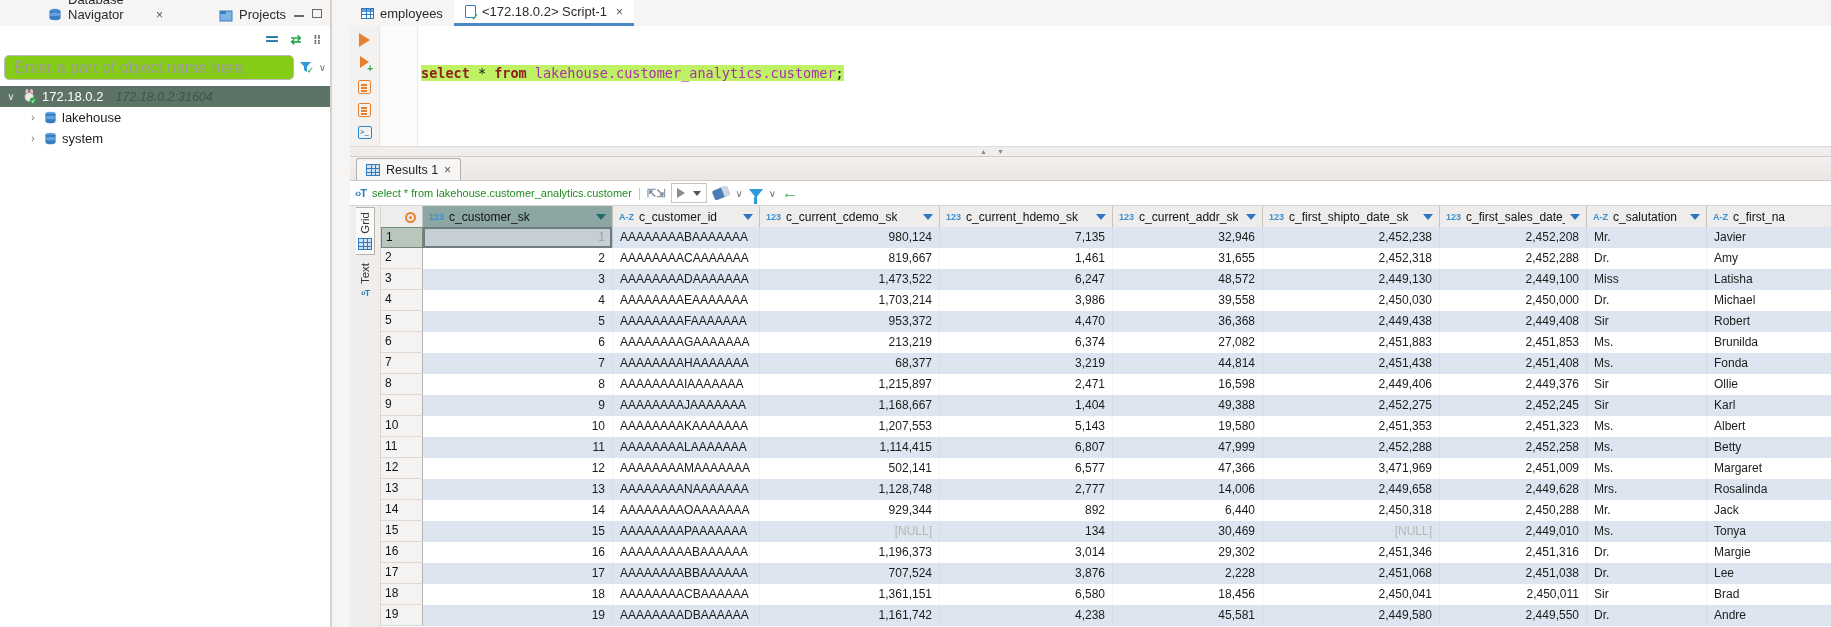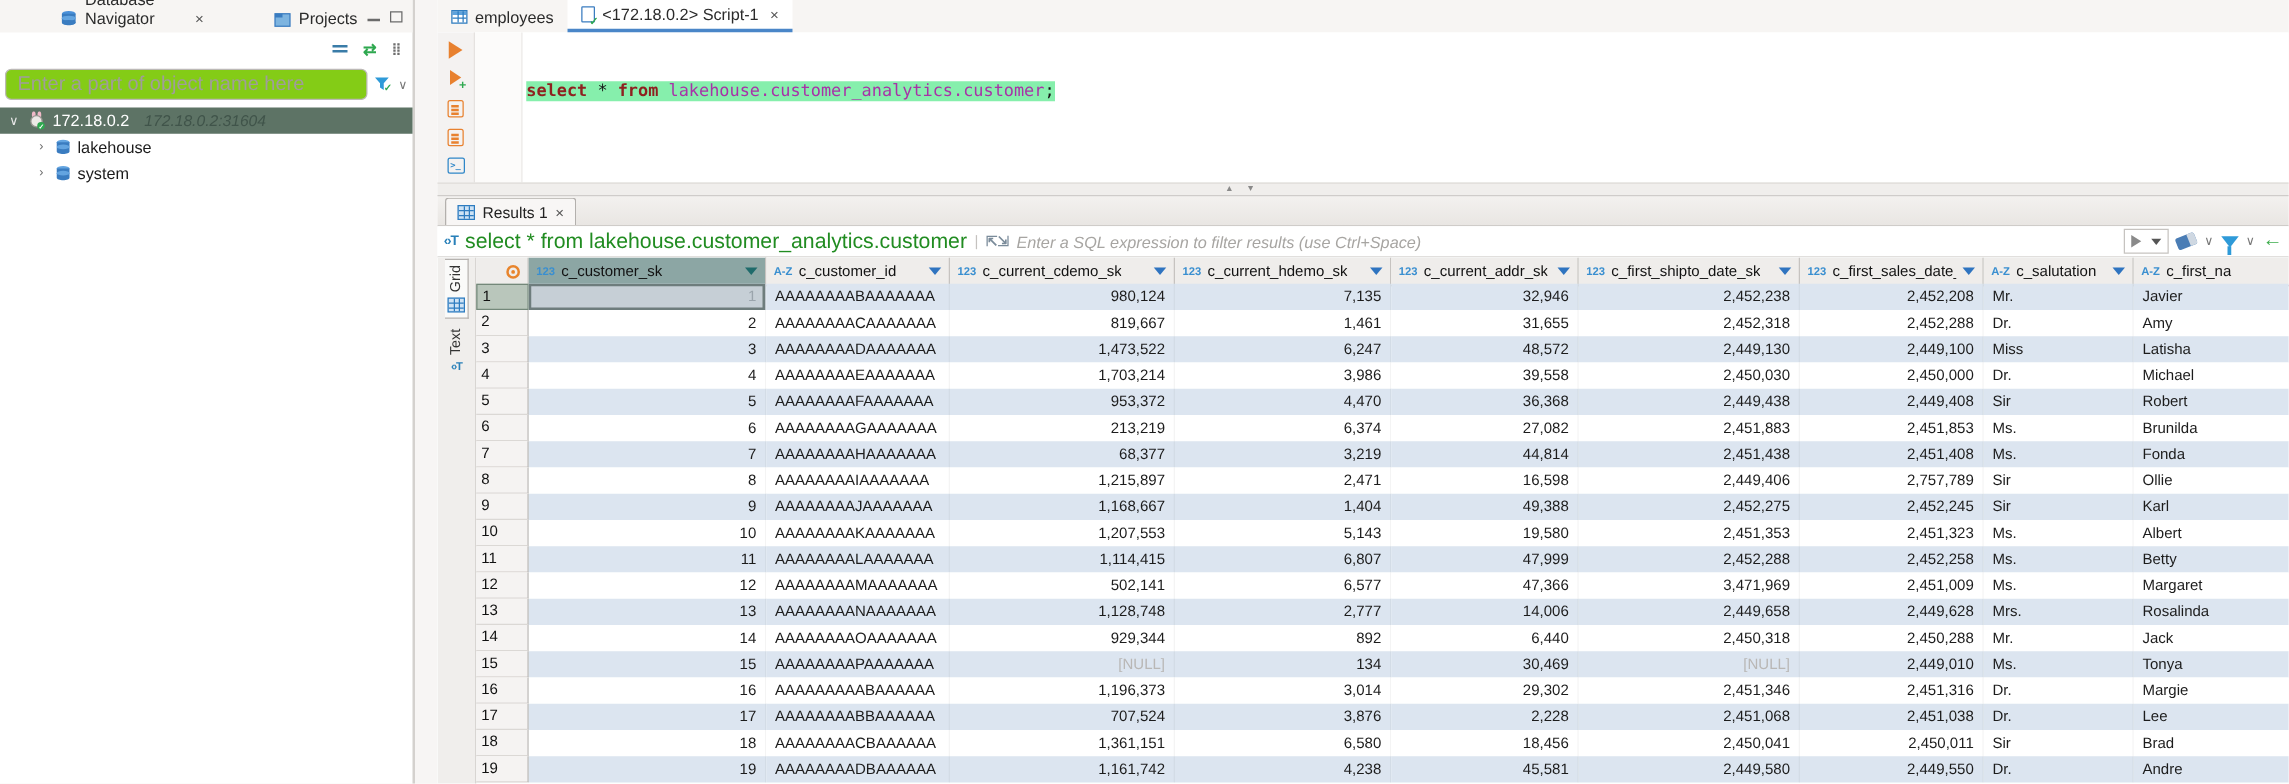--- a/index.html
+++ b/index.html
@@ -44,41 +44,41 @@
   .editor-toolstrip { width:30px; background:#f4f2f1; border-right:1px solid #e5e2e0; display:flex; flex-direction:column; align-items:center; padding-top:7px; gap:9px; flex:0 0 auto; }
   .play-tri { width:0; height:0; border-left:11px solid #e8812f; border-top:7px solid transparent; border-bottom:7px solid transparent; display:inline-block; }
   .play-wrap { position:relative; display:inline-block; }
   .plus-badge { position:absolute; right:-4px; bottom:-3px; color:#2ea84f; font-size:10px; font-weight:bold; line-height:1; }
   .script-ico { width:13px; height:14px; border:1.5px solid #e8812f; border-radius:2px; position:relative; display:inline-block; }
   .script-ico::after { content:""; position:absolute; left:2px; top:3px; width:6px; height:1.5px; background:#e8812f; box-shadow:0 3px 0 #e8812f, 0 6px 0 #e8812f; }
   .console-ico { width:14px; height:13px; border:1.5px solid #2e86c8; border-radius:2px; color:#2e86c8; font-size:7px; font-weight:bold; line-height:10px; text-align:center; font-family:"DejaVu Sans Mono",monospace; display:inline-block; }
   .editor-gutter { width:38px; background:#fcfbfa; border-right:1px solid #eceae8; flex:0 0 auto; }
   .editor-code { flex:1; font-family:"DejaVu Sans Mono",monospace; font-size:13.5px; padding-top:5px; overflow:hidden; }
   .code-line { height:28px; line-height:28px; white-space:pre; padding-left:3px; }
-  .stmt-hl { background:#86efac; }
+  .stmt-hl { background:#bef264; }
   .tok-kw { color:#8f2020; font-weight:bold; }
   .tok-val { color:#1a1acd; font-weight:bold; }
   .tok-tbl { color:#a832a8; }
   .tok-pl { color:#141414; }
 
   .sash { height:11px; background:#f0eeec; border-top:1px solid #dedbd8; border-bottom:1px solid #cfccca; position:relative; flex:0 0 auto; }
   .sash-handles { position:absolute; left:630px; top:0; height:100%; display:flex; align-items:center; gap:10px; color:#8a8a8a; font-size:7px; }
 
   .results-tabbar { height:24px; background:linear-gradient(#f3f1ef,#e9e6e3); border-bottom:1px solid #cfccc9; display:flex; align-items:flex-end; padding-left:6px; flex:0 0 auto; }
   .res-tab { height:22px; background:#f8f6f5; border:1px solid #b3b0ad; border-bottom:none; border-radius:3px 3px 0 0; display:flex; align-items:center; gap:6px; padding:0 9px; font-size:12.5px; color:#222;justify-content:center; }
   .res-tab .closex { color:#555; font-size:12px; }
   .tbl-ico { width:13px; height:11px; border:1px solid #2e7cc0; background:linear-gradient(#5da2dc,#5da2dc 3px,#fff 3px); position:relative; display:inline-block; }
   .tbl-ico::before { content:""; position:absolute; left:4px; top:0; bottom:0; width:1px; background:#2e7cc0; box-shadow:4px 0 0 #2e7cc0; }
   .tbl-ico::after { content:""; position:absolute; left:0; right:0; top:5px; height:1px; background:#2e7cc0; }
   .page-ico { width:11px; height:13px; border:1.5px solid #3a7cc0; border-radius:1px; position:relative; background:#fff; display:inline-block; }
   .page-ico::after { content:"✓"; position:absolute; right:-4px; bottom:-5px; color:#2ea84f; font-size:9px; font-weight:bold; }
 
   .filter-bar { height:25px; background:#fff; border-bottom:1px solid #d8d5d2; display:flex; align-items:center; padding:0 5px; gap:6px; flex:0 0 auto; }
   .sql-ico { color:#2980b9; font-weight:bold; font-size:11px; letter-spacing:-1px; }
-  .filter-query { color:#218c21; font-size:17px; white-space:nowrap; }
+  .filter-query { color:#218c21; font-size:11px; white-space:nowrap; }
   .vsep { color:#c5c2bf; }
   .expand-ico { color:#7a8b9a; font-size:11px; font-weight:bold; }
   .filter-placeholder { flex:1; font-style:italic; color:#a7a5a2; font-size:13px; white-space:nowrap; overflow:hidden; }
   .runbox { border:1px solid #c6c3c0; background:#fff; height:20px; display:flex; align-items:center; padding:0 5px; gap:8px; flex:0 0 auto; }
   .tri-gray { width:0; height:0; border-left:8px solid #8a8a8a; border-top:5px solid transparent; border-bottom:5px solid transparent; display:inline-block; }
   .dd-tri { width:0; height:0; border-top:5px solid #555; border-left:4px solid transparent; border-right:4px solid transparent; display:inline-block; }
   .eraser-ico { width:16px; height:10px; background:#4a7db5; border-radius:2px; transform:rotate(-22deg); position:relative; display:inline-block; }
   .eraser-ico::after { content:""; position:absolute; right:0; top:0; bottom:0; width:6px; background:#cfd8e2; border-radius:0 2px 2px 0; }
   .funnel-ico { width:0; height:0; border-left:7px solid transparent; border-right:7px solid transparent; border-top:9px solid #2e9ad8; position:relative; display:inline-block; }
   .funnel-ico::after { content:""; position:absolute; left:-1.5px; top:-1px; width:3px; height:7px; background:#2e9ad8; }
@@ -237,21 +237,20 @@
         <span>Results 1</span>
         <span class="closex">×</span>
       </div>
     </div>
 
     <div class="filter-bar">
       <span class="sql-ico">‹›T</span>
       <span class="filter-query">select * from lakehouse.customer_analytics.customer</span>
       <span class="vsep">|</span>
       <span class="expand-ico">⇱⇲</span>
-      <span class="filter-placeholder">Enter a SQL expression to filter results (use Ctrl+Space)</span>
       <span class="runbox">
         <span class="tri-gray"></span>
         <span class="dd-tri"></span>
       </span>
       <span class="eraser-ico"></span>
       <span class="chev-down">∨</span>
       <span class="funnel-ico"></span>
       <span class="chev-down">∨</span>
       <span class="arrow-green">←</span>
     </div>
@@ -385,21 +384,21 @@
           <div class="cell odd num">2,451,408</div>
           <div class="cell odd">Ms.</div>
           <div class="cell odd">Fonda</div>
           <div class="rownum">8</div>
           <div class="cell even num">8</div>
           <div class="cell even">AAAAAAAAIAAAAAAA</div>
           <div class="cell even num">1,215,897</div>
           <div class="cell even num">2,471</div>
           <div class="cell even num">16,598</div>
           <div class="cell even num">2,449,406</div>
-          <div class="cell even num">2,757,789</div>
+          <div class="cell even num">2,449,376</div>
           <div class="cell even">Sir</div>
           <div class="cell even">Ollie</div>
           <div class="rownum">9</div>
           <div class="cell odd num">9</div>
           <div class="cell odd">AAAAAAAAJAAAAAAA</div>
           <div class="cell odd num">1,168,667</div>
           <div class="cell odd num">1,404</div>
           <div class="cell odd num">49,388</div>
           <div class="cell odd num">2,452,275</div>
           <div class="cell odd num">2,452,245</div>

